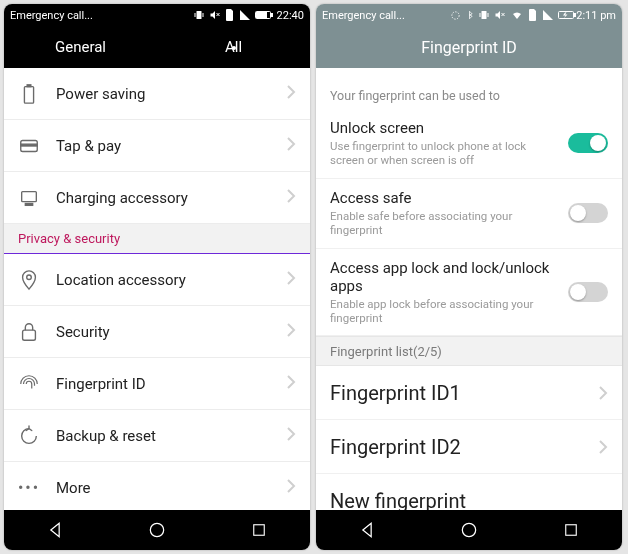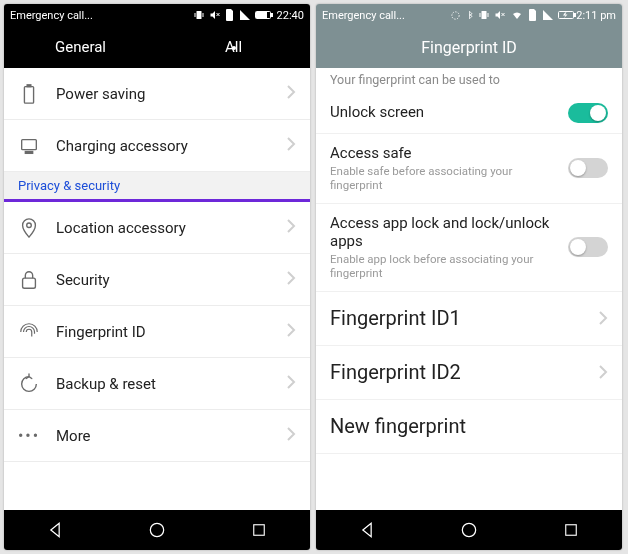--- a/index.html
+++ b/index.html
@@ -1,43 +1,43 @@
 <!DOCTYPE html>
 <html><head>
 <meta charset="utf-8">
 <style>
   * { box-sizing: border-box; margin: 0; padding: 0; font-family: -apple-system, "Segoe UI", Roboto, Arial, sans-serif; }
   body { background: #e5e5e5; width: 628px; height: 554px; overflow: hidden; position: relative; }
   .screens { display: flex; gap: 6px; padding: 4px; }
-  .phone { width: 306px; height: 546px; background: #fff; position: relative; overflow: hidden; border-radius: 3px; box-shadow: 0 0 2px rgba(0,0,0,.3); }
+  .phone { width: 306px; height: 546px; background: #fff; position: relative; overflow: hidden; border-radius: 8px; box-shadow: 0 0 2px rgba(0,0,0,.3); }
 
   
   .statusbar { height: 22px; display: flex; align-items: center; padding: 0 6px; font-size: 11px; }
   .statusbar .spacer { flex: 1; }
   .statusbar .sicons { display: flex; align-items: center; gap: 4px; }
   .statusbar svg { display: block; }
 
   
   .left .statusbar { background: #000; color: #fff; }
   .left .tabs { height: 42px; background: #000; color: #fff; display: flex; align-items: center; }
   .left .tabs .tab { flex: 1; text-align: center; font-size: 15px; position: relative; }
   .left .tabs .tab.active::after { content: ""; position: absolute; bottom: 6px; left: 50%; transform: translateX(-50%); width: 4px; height: 4px; background: #fff; border-radius: 50%; }
   .left .list { position: absolute; top: 64px; bottom: 40px; left: 0; right: 0; overflow: hidden; }
   .left .row { display: flex; align-items: center; height: 52px; padding: 0 14px; border-bottom: 1px solid #ececec; background: #fff; }
   .left .row .ricon { width: 22px; height: 22px; margin-right: 16px; color: #6a6a6a; }
   .left .row .rlabel { flex: 1; font-size: 15px; color: #222; }
   .left .row .chev { color: #cfcfcf; }
-  .left .section { height: 30px; background: #f2f2f2; color: #1d4ed8; font-size: 13px; display: flex; align-items: center; padding: 0 14px; border-bottom: 3px solid #6d28d9; }
+  .left .section { height: 30px; background: #f2f2f2; color: #be185d; font-size: 13px; display: flex; align-items: center; padding: 0 14px; border-bottom: 1px solid #6d28d9; }
   .left .row.more .ricon { letter-spacing: 2px; font-size: 16px; color:#6a6a6a; display:flex; align-items:center; justify-content:center;}
 
   
   .right .statusbar { background: #7e9093; color: #fff; }
   .right .titlebar { height: 42px; background: #7e9093; color: #fff; display: flex; align-items: center; justify-content: center; font-size: 16px; }
   .right .content { position: absolute; top: 64px; bottom: 40px; left: 0; right: 0; overflow: hidden; background:#fff;}
-  .right .hint { font-size: 12.5px; color: #8a8a8a; padding: 4px 14px 6px; }
+  .right .hint { font-size: 12.5px; color: #8a8a8a; padding: 20px 14px 6px; }
   .right .opt { padding: 10px 14px; border-bottom: 1px solid #f0f0f0; display: flex; align-items: center; gap: 10px; }
   .right .opt .otexts { flex: 1; }
   .right .opt .otitle { font-size: 15px; color: #222; margin-bottom: 2px; }
   .right .opt .osub { font-size: 11.5px; color: #9a9a9a; line-height: 1.25; }
   .right .toggle { width: 40px; height: 20px; border-radius: 10px; position: relative; }
   .right .toggle::after { content:""; position:absolute; width:16px; height:16px; background:#fff; border-radius:50%; top:2px; box-shadow:0 1px 2px rgba(0,0,0,.3);}
   .right .toggle.on { background:#1abc9c; } .right .toggle.on::after { right:2px; }
   .right .toggle.off { background:#d4d4d4; } .right .toggle.off::after { left:2px; }
   .right .section2 { height: 30px; background: #f2f2f2; color: #7a7a7a; font-size: 13px; display:flex; align-items:center; padding: 0 14px; border-top:1px solid #e6e6e6; border-bottom:1px solid #e6e6e6;}
   .right .fp { height: 54px; display:flex; align-items:center; padding: 0 14px; border-bottom:1px solid #f0f0f0; font-size:20px; color:#222;}
@@ -94,20 +94,30 @@
               <rect x="7" y="4" width="10" height="18" rx="1"></rect>
               <rect x="10" y="2" width="4" height="2" fill="#6a6a6a"></rect>
             </svg></span>
         <span class="rlabel">Power saving</span>
         <span class="chev"><svg width="10" height="14" viewBox="0 0 10 14" fill="none" stroke="#cfcfcf" stroke-width="2">
               <path d="M2 1l6 6-6 6"></path>
             </svg></span>
       </div>
       <div class="row">
         <span class="ricon"><svg width="22" height="22" viewBox="0 0 24 24" fill="none" stroke="#6a6a6a" stroke-width="1.5">
+              <rect x="3" y="6" width="18" height="12" rx="2"></rect>
+              <rect x="3" y="10" width="18" height="2" fill="#6a6a6a"></rect>
+            </svg></span>
+        <span class="rlabel">Tap &amp; pay</span>
+        <span class="chev"><svg width="10" height="14" viewBox="0 0 10 14" fill="none" stroke="#cfcfcf" stroke-width="2">
+              <path d="M2 1l6 6-6 6"></path>
+            </svg></span>
+      </div>
+      <div class="row">
+        <span class="ricon"><svg width="22" height="22" viewBox="0 0 24 24" fill="none" stroke="#6a6a6a" stroke-width="1.5">
               <rect x="4" y="5" width="16" height="11" rx="1"></rect>
               <rect x="8" y="18" width="8" height="2" fill="#6a6a6a"></rect>
             </svg></span>
         <span class="rlabel">Charging accessory</span>
         <span class="chev"><svg width="10" height="14" viewBox="0 0 10 14" fill="none" stroke="#cfcfcf" stroke-width="2">
               <path d="M2 1l6 6-6 6"></path>
             </svg></span>
       </div>
       <div class="section">Privacy &amp; security</div>
       <div class="row">
@@ -221,38 +231,40 @@
     </div>
     <div class="titlebar">
       <span>Fingerprint ID</span>
     </div>
     <div class="content">
       <div class="hint">Your fingerprint can be used to</div>
 
       <div class="opt">
         <div class="otexts">
           <div class="otitle">Unlock screen</div>
+          <div class="osub">Use fingerprint to unlock phone at lock screen or when screen is off</div>
         </div>
         <div class="toggle on"></div>
       </div>
       <div class="opt">
         <div class="otexts">
           <div class="otitle">Access safe</div>
           <div class="osub">Enable safe before associating your fingerprint</div>
         </div>
         <div class="toggle off"></div>
       </div>
       <div class="opt">
         <div class="otexts">
           <div class="otitle">Access app lock and lock/unlock apps</div>
           <div class="osub">Enable app lock before associating your fingerprint</div>
         </div>
         <div class="toggle off"></div>
       </div>
 
+      <div class="section2">Fingerprint list(2/5)</div>
 
       <div class="fp">
         <span class="fplabel">Fingerprint ID1</span>
         <span class="chev"><svg width="10" height="14" viewBox="0 0 10 14" fill="none" stroke="#cfcfcf" stroke-width="2">
               <path d="M2 1l6 6-6 6"></path>
             </svg></span>
       </div>
       <div class="fp">
         <span class="fplabel">Fingerprint ID2</span>
         <span class="chev"><svg width="10" height="14" viewBox="0 0 10 14" fill="none" stroke="#cfcfcf" stroke-width="2">

